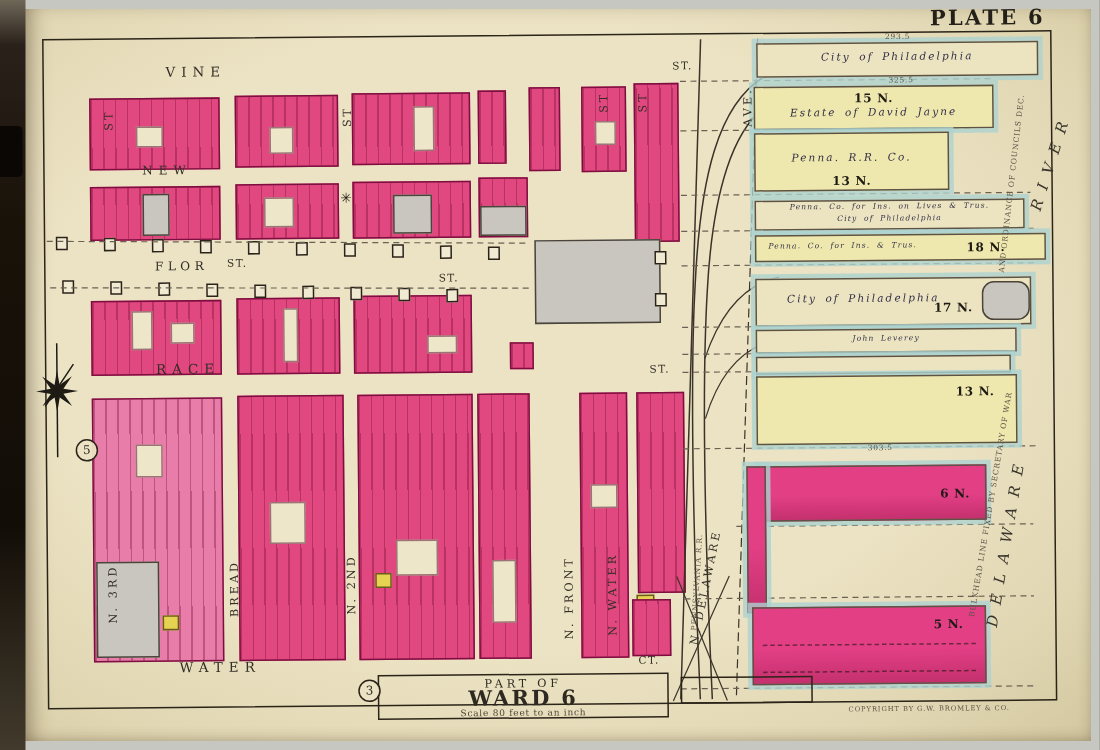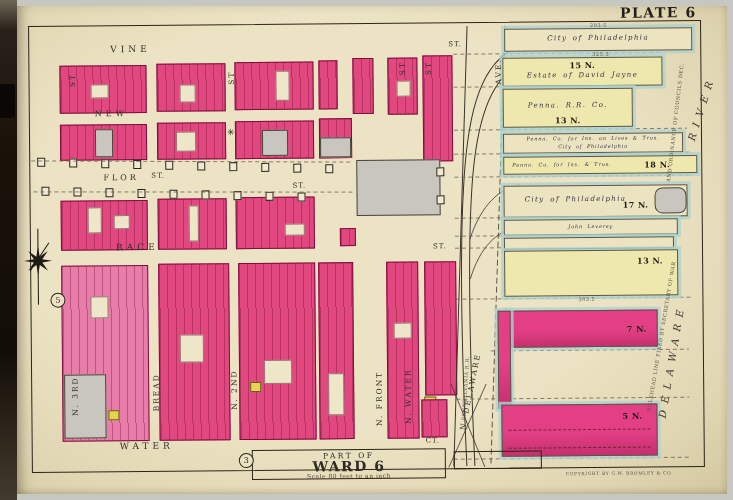--- a/index.html
+++ b/index.html
@@ -203,36 +203,36 @@
       <div class="patch gray" style="left:150px;top:2px;width:30px;height:24px;border-radius:8px"></div>
     </div>
     <div class="pier cream" style="left:504px;top:221px;width:172px;height:14px">
       <div class="owner tiny" style="top:3px">John Leverey</div>
     </div>
     <div class="pier cream" style="left:504px;top:239px;width:168px;height:10px"></div>
     <div class="pier yellow" style="left:504px;top:252px;width:172px;height:44px">
       <div class="num" style="right:14px;top:5px">13 N.</div>
     </div>
     <div class="pier pinkp" style="left:505px;top:312px;width:150px;height:35px">
-      <div class="num" style="right:10px;top:13px">7 N.</div>
+      <div class="num" style="right:10px;top:13px">6 N.</div>
     </div>
     <div class="pier pinkp" style="left:497px;top:312px;width:11px;height:96px"></div>
     <div class="pier pinkp" style="left:500px;top:406px;width:154px;height:50px">
       <div class="num" style="right:14px;top:6px">5 N.</div>
       <div style="position:absolute;left:6px;right:6px;top:24px;border-top:1px dashed rgba(40,20,20,.6)"></div>
       <div style="position:absolute;left:6px;right:6px;top:42px;border-top:1px dashed rgba(40,20,20,.6)"></div>
     </div>
 
     <div class="hlabel" style="left:112px;top:42px">VINE</div>
     <div class="hlabel small" style="left:450px;top:41px">ST.</div>
     <div class="hlabel" style="left:96px;top:107px;font-size:8px">NEW</div>
     <div class="hlabel" style="left:104px;top:171px;font-size:8px;letter-spacing:3px">FLOR</div>
     <div class="hlabel small" style="left:152px;top:170px">ST.</div>
     <div class="hlabel small" style="left:293px;top:181px">ST.</div>
-    <div class="hlabel" style="left:116px;top:240px">RACE</div>
+    <div class="hlabel" style="left:104px;top:240px">RACE</div>
     <div class="hlabel small" style="left:433px;top:243px">ST.</div>
     <div class="hlabel" style="left:118px;top:439px">WATER</div>
     <div class="hlabel small" style="left:424px;top:437px">CT.</div>
 
     <div class="vlabel" style="left:44px;top:389px;width:60px">N. 3RD</div>
     <div class="vlabel" style="left:125px;top:386px;width:60px">BREAD</div>
     <div class="vlabel" style="left:203px;top:384px;width:60px">N. 2ND</div>
     <div class="vlabel" style="left:343px;top:394px;width:70px">N. FRONT</div>
     <div class="vlabel" style="left:372px;top:392px;width:70px">N. WATER</div>
     <div class="vlabel" style="left:429px;top:388px;width:80px;transform:rotate(-78deg)">N. DELAWARE</div>

